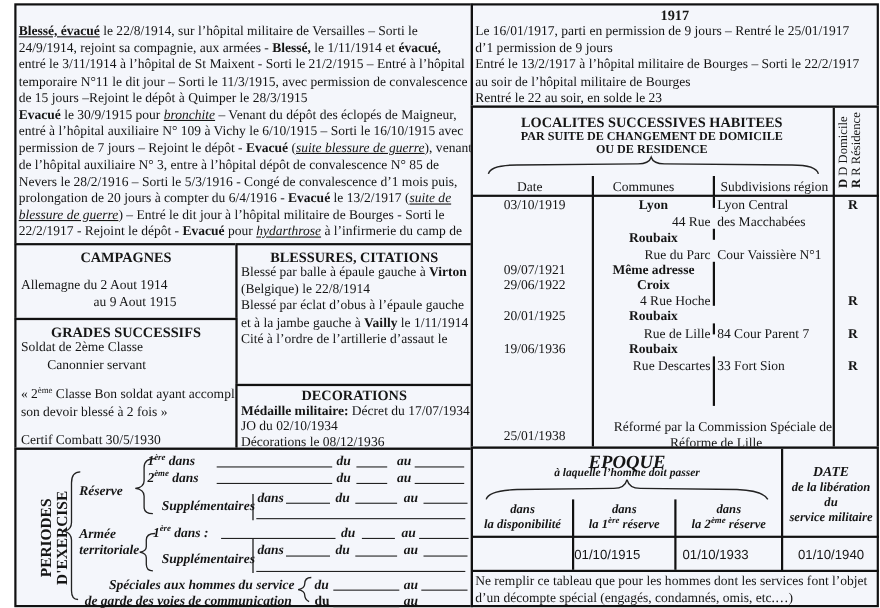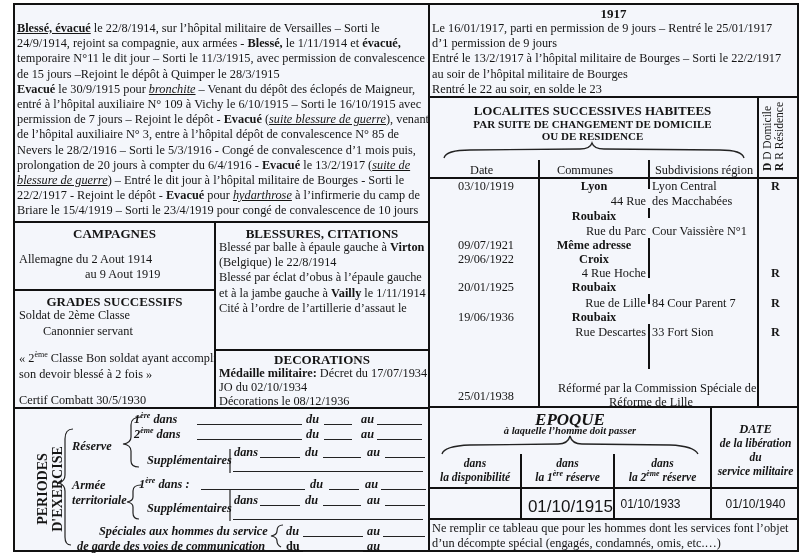--- a/index.html
+++ b/index.html
@@ -25,20 +25,21 @@
   sup { font-size:8px; line-height:0;text-align:right; }
   .para { position:absolute; font-size:12.3px; line-height:15.2px; }
 </style>
 </head>
 <body>
 
 <div class="box" style="left:13px; top:3px; width:417px; height:220px;">
   <div id="evac-lines" class="para" style="left:2px; top:16px;">
       <div style="white-space: nowrap;"><span style="font-weight: bold; text-decoration: underline;">Blessé, évacué</span><span> le 22/8/1914, sur l’hôpital militaire de Versailles – Sorti le</span></div>
       <div style="white-space: nowrap;"><span> 24/9/1914, rejoint sa compagnie, aux armées - </span><span style="font-weight: bold;">Blessé,</span><span> le 1/11/1914 et </span><span style="font-weight: bold;">évacué,</span></div>
+      <div style="white-space: nowrap;"><span>entré le 3/11/1914 à l’hôpital de St Maixent - Sorti le 21/2/1915 – Entré à l’hôpital</span></div>
       <div style="white-space: nowrap;"><span>temporaire N°11 le dit jour – Sorti le 11/3/1915, avec permission de convalescence</span></div>
       <div style="white-space: nowrap;"><span>de 15 jours –Rejoint le dépôt à Quimper le 28/3/1915</span></div>
       <div style="white-space: nowrap;"><span style="font-weight: bold;">Evacué</span><span> le 30/9/1915 pour </span><span style="font-style: italic; text-decoration: underline;">bronchite</span><span> – Venant du dépôt des éclopés de Maigneur,</span></div>
       <div style="white-space: nowrap;"><span>entré à l’hôpital auxiliaire N° 109 à Vichy le 6/10/1915 – Sorti le 16/10/1915 avec</span></div>
       <div style="white-space: nowrap;"><span>permission de 7 jours – Rejoint le dépôt - </span><span style="font-weight: bold;">Evacué</span><span> (</span><span style="font-style: italic; text-decoration: underline;">suite blessure de guerre</span><span>), venant</span></div>
       <div style="white-space: nowrap;"><span>de l’hôpital auxiliaire N° 3, entre à l’hôpital dépôt de convalescence N° 85 de</span></div>
       <div style="white-space: nowrap;"><span>Nevers le 28/2/1916 – Sorti le 5/3/1916 - Congé de convalescence d’1 mois puis,</span></div>
       <div style="white-space: nowrap;"><span>prolongation de 20 jours à compter du 6/4/1916 - </span><span style="font-weight: bold;">Evacué</span><span> le 13/2/1917 (</span><span style="font-style: italic; text-decoration: underline;">suite de</span></div>
       <div style="white-space: nowrap;"><span style="font-style: italic; text-decoration: underline;">blessure de guerre</span><span>) – Entré le dit jour à l’hôpital militaire de Bourges - Sorti le</span></div>
       <div style="white-space: nowrap;"><span>22/2/1917 - Rejoint le dépôt - </span><span style="font-weight: bold;">Evacué</span><span> pour </span><span style="font-style: italic; text-decoration: underline;">hydarthrose</span><span> à l’infirmerie du camp de</span></div>
@@ -53,21 +54,21 @@
       <div style="white-space: nowrap;"><span>d’1 permission de 9 jours</span></div>
       <div style="white-space: nowrap;"><span>Entré le 13/2/1917 à l’hôpital militaire de Bourges – Sorti le 22/2/1917</span></div>
       <div style="white-space: nowrap;"><span>au soir de l’hôpital militaire de Bourges</span></div>
       <div style="white-space: nowrap;"><span>Rentré le 22 au soir, en solde le 23</span></div>
     </div>
 </div>
 
 <div class="box" style="left:13px; top:221px; width:203px; height:70px;">
   <div class="h" style="top:3px;">CAMPAGNES</div>
   <div class="t" style="left:4px; top:29px;">Allemagne du 2 Aout 1914</div>
-  <div class="t" style="left:70px; top:44px;">au 9 Aout 1919</div>
+  <div class="t" style="left:70px; top:44px;">au 9 Aout 1915</div>
 </div>
 
 <div class="box" style="left:214px; top:221px; width:216px; height:130px;">
   <div class="h" style="top:3px;">BLESSURES, CITATIONS</div>
   <div id="bless-lines" class="para" style="left:3px; top:17px;">
       <div style="white-space: nowrap;"><span>Blessé par balle à épaule gauche à </span><span style="font-weight: bold;">Virton</span></div>
       <div style="white-space: nowrap;"><span>(Belgique) le 22/8/1914</span></div>
       <div style="white-space: nowrap;"><span>Blessé par éclat d’obus à l’épaule gauche</span></div>
       <div style="white-space: nowrap;"><span>et à la jambe gauche à </span><span style="font-weight: bold;">Vailly</span><span> le 1/11/1914</span></div>
       <div style="white-space: nowrap;"><span>Cité à l’ordre de l’artillerie d’assaut le</span></div>
@@ -263,18 +264,18 @@
     <div>dans</div>
       <div><span>la 2</span><sup>ème</sup><span> réserve</span></div>
   </div>
   <div style="position:absolute; left:282px; width:87px; top:14px; text-align:center; font-size:11.5px; line-height:14px;" class="bi">
     <div style="font-size:12.5px;">DATE</div>
     <div>de la libération</div>
     <div>du</div>
     <div>service militaire</div>
   </div>
   <div style="position:absolute; left:0; width:90px; top:89px; text-align:center; font-size:12px; font-family:'Liberation Sans', sans-serif;"></div>
-  <div style="position:absolute; left:92px; width:91px; top:89px; text-align:right; font-size:17px; font-family:'Liberation Sans', sans-serif;">01/10/1915</div>
+  <div style="position:absolute; left:92px; width:91px; top:89px; text-align:left; font-size:12px; font-family:'Liberation Sans', sans-serif;">01/10/1915</div>
   <div style="position:absolute; left:185px; width:71px; top:89px; text-align:center; font-size:12px; font-family:'Liberation Sans', sans-serif;">01/10/1933</div>
   <div style="position:absolute; left:282px; width:87px; top:89px; text-align:center; font-size:12px; font-family:'Liberation Sans', sans-serif;">01/10/1940</div>
   <div class="t" style="left:2px; top:113px;">Ne remplir ce tableau que pour les hommes dont les services font l’objet</div>
   <div class="t" style="left:2px; top:128px;">d’un décompte spécial (engagés, condamnés, omis, etc.…)</div>
 </div>
 
 </body></html>

